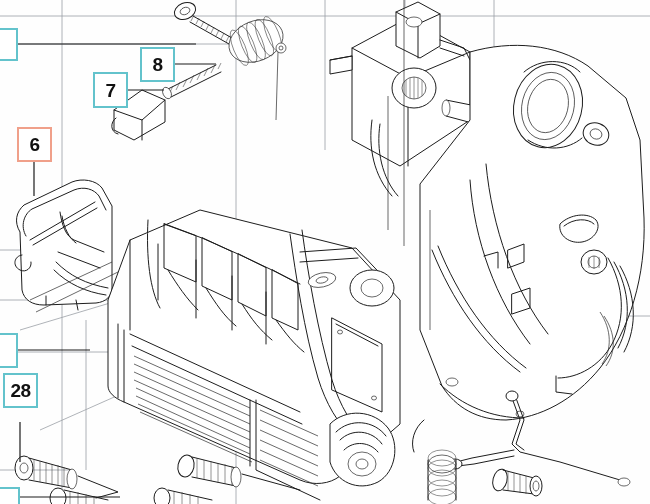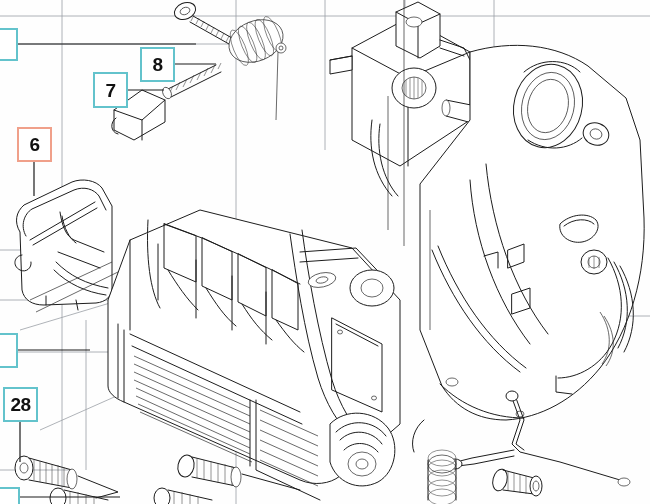--- a/index.html
+++ b/index.html
@@ -397,21 +397,21 @@
       </div>
       <div class="callout teal" style="left: 93px; top: 72px; width: 35px; height: 36px;">
         <span class="cnum">7</span>
       </div>
       <div class="callout hot" style="left: 17px; top: 127px; width: 35px; height: 35px;">
         <span class="cnum">6</span>
       </div>
       <div class="callout teal" style="left: -16px; top: 333px; width: 34px; height: 35px;">
         <span class="cnum"></span>
       </div>
-      <div class="callout teal" style="left: 3px; top: 387px; width: 35px; height: 35px;">
+      <div class="callout teal" style="left: 3px; top: 373px; width: 35px; height: 35px;">
         <span class="cnum">28</span>
       </div>
       <div class="callout teal" style="left: -14px; top: 487px; width: 34px; height: 34px;">
         <span class="cnum"></span>
       </div>
     </div>
 
 </div>
 
 </body></html>

